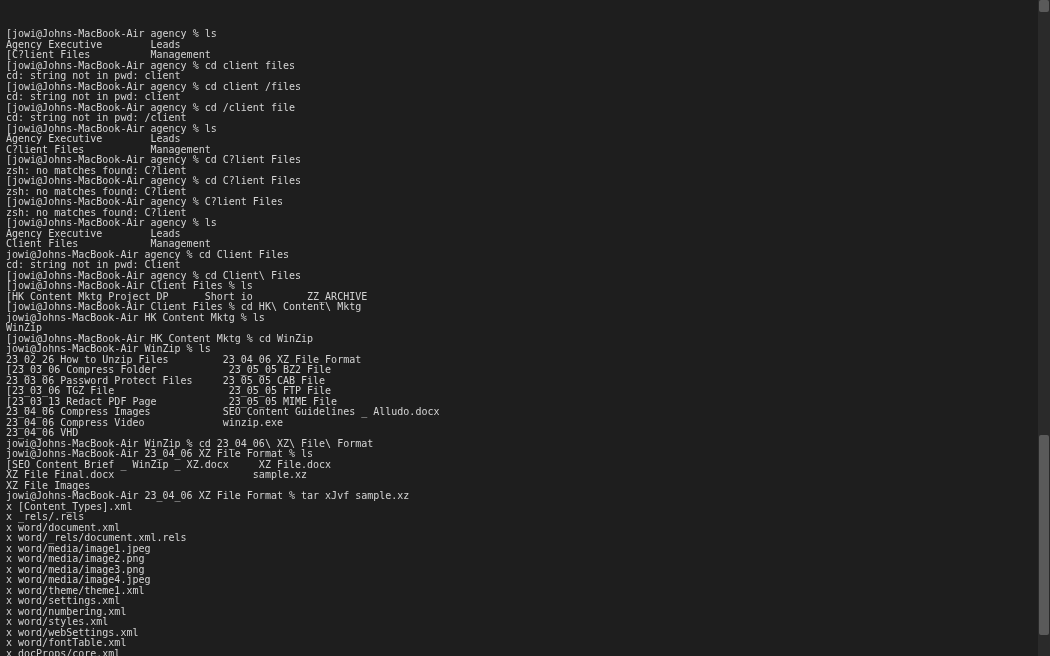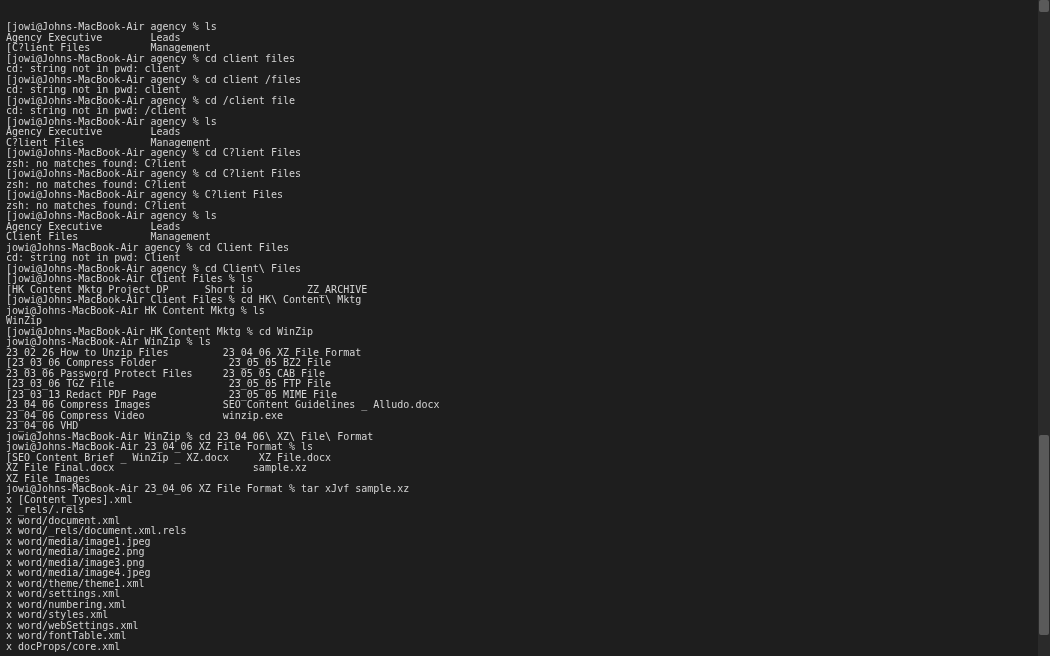--- a/index.html
+++ b/index.html
@@ -12,21 +12,21 @@
       color: #d4d4d4;
       font-family: 'Menlo', 'Monaco', 'Consolas', monospace;
       font-size: 10px;
       line-height: 1.05;
       width: 1050px;
       height: 656px;
       overflow: hidden;
       position: relative;
     }
     .terminal {
-      padding: 1px 6px;
+      padding: 8px 6px;
       white-space: pre;
       width: 1038px;
       height: 656px;
       overflow: hidden;
     }
     .line {
       white-space: pre;
       min-height: 10.5px;
     }
     .scrollbar-track {

